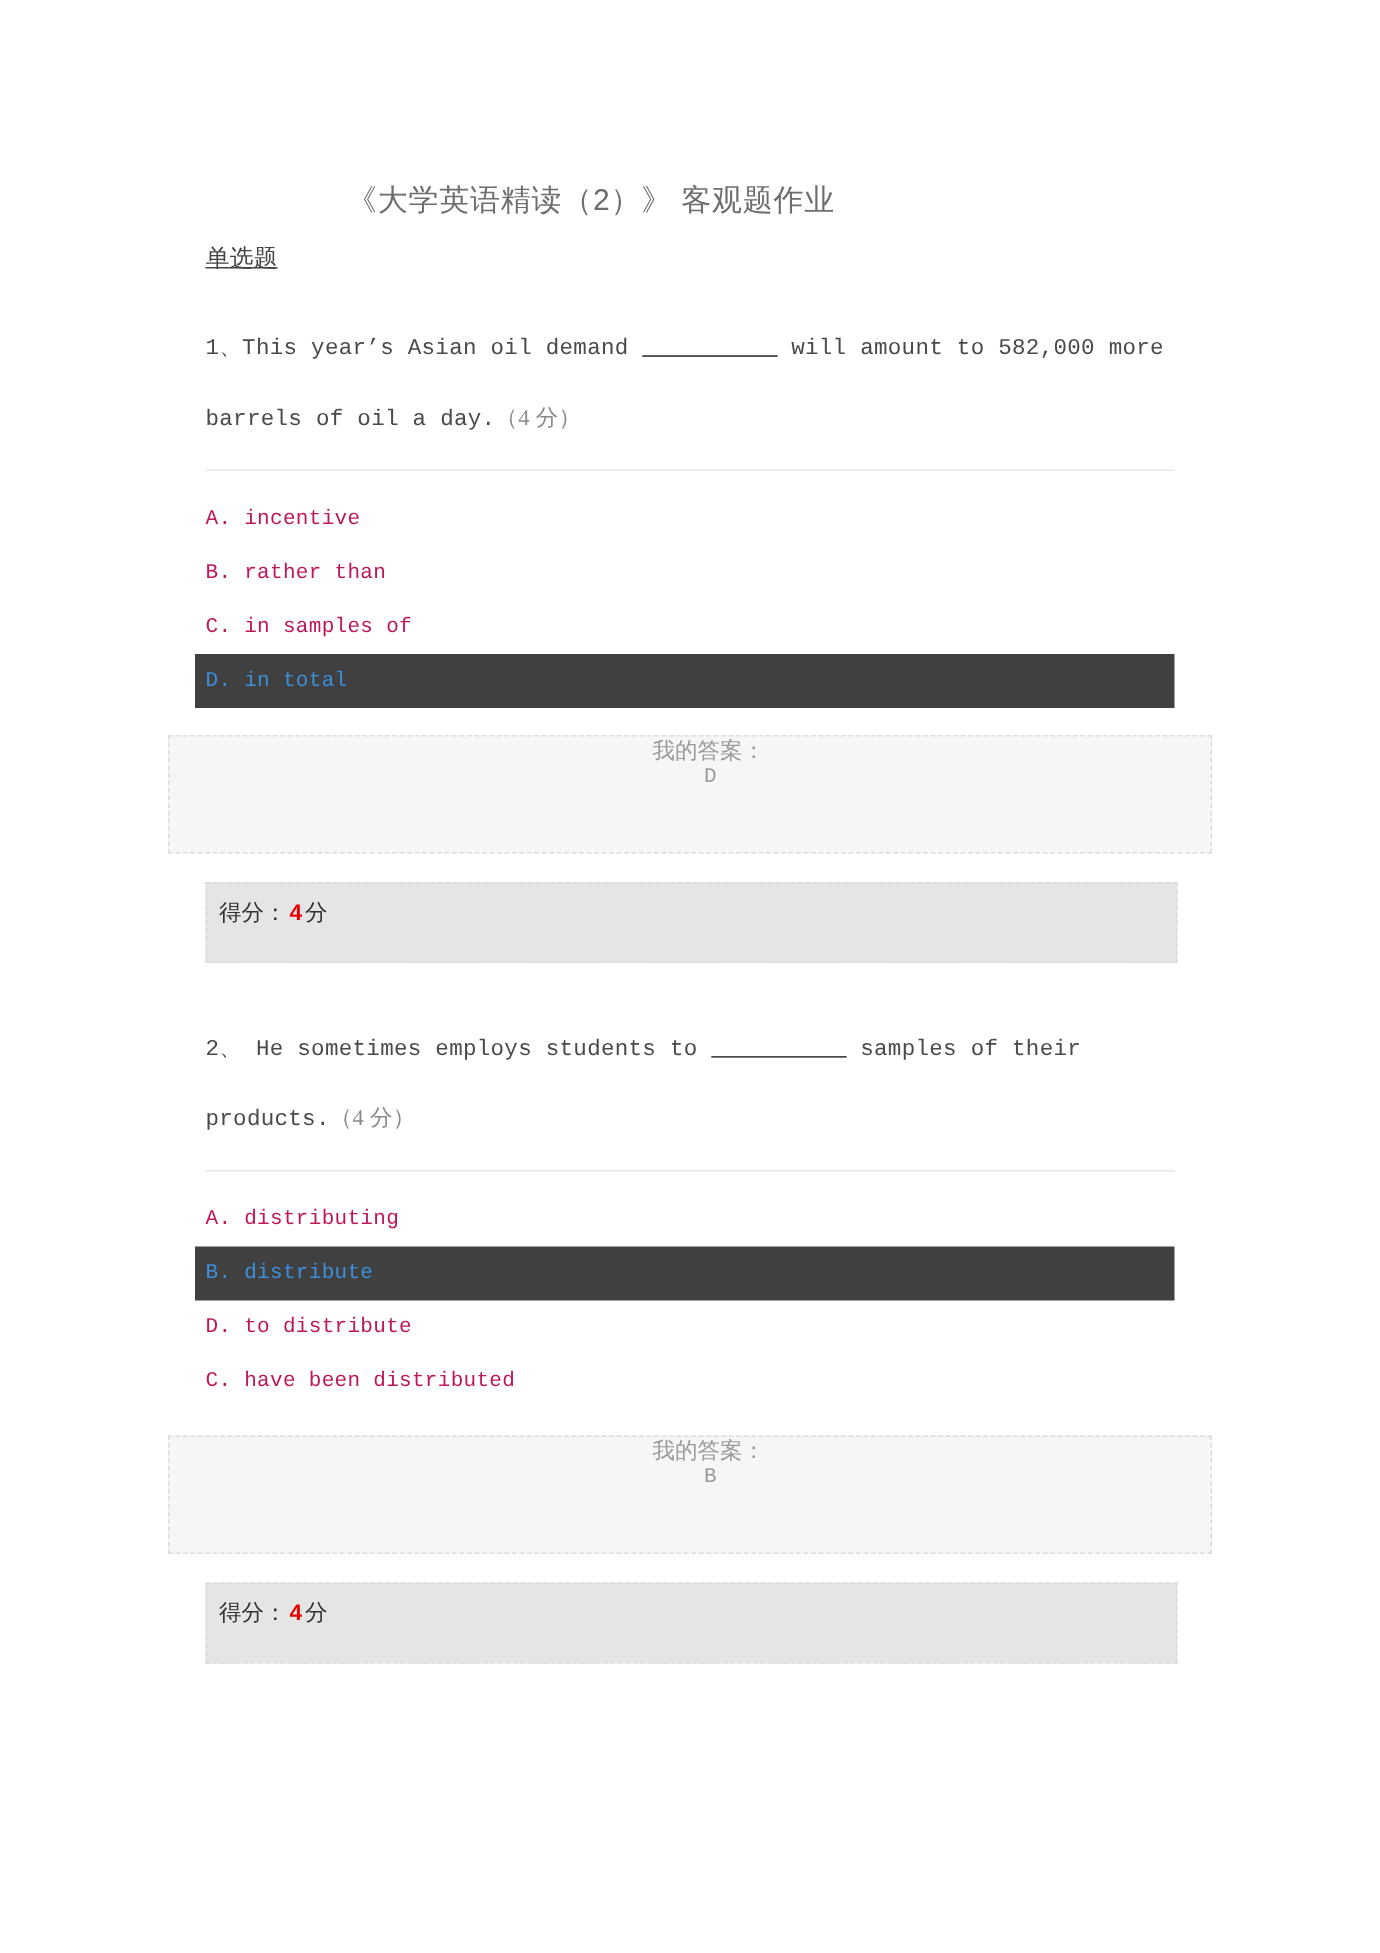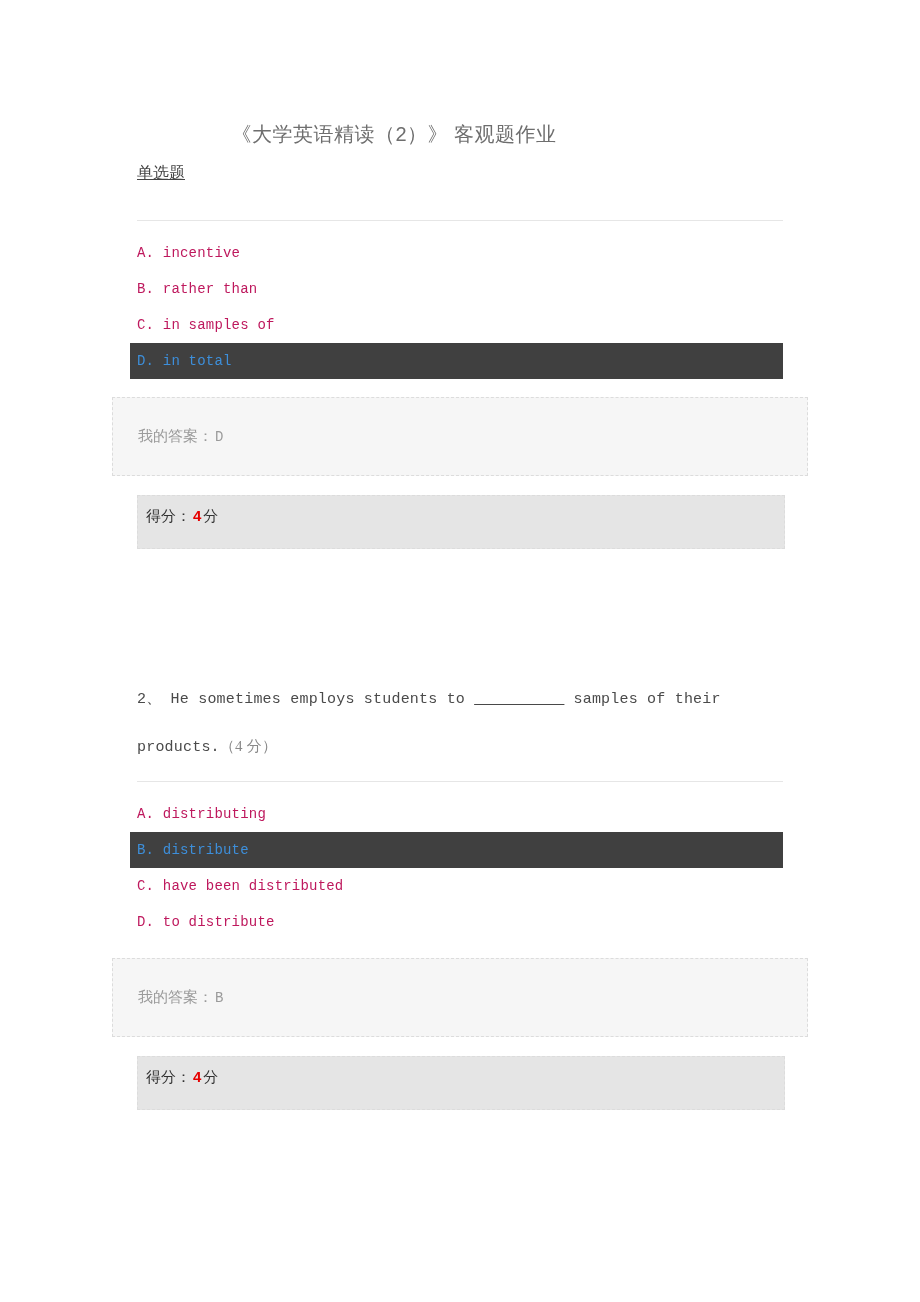--- a/index.html
+++ b/index.html
@@ -111,20 +111,21 @@
     width: 696px;
     height: 79px;
     background: #f6f6f6;
     border: 1px dashed #dcdcdc;
     display: flex;
     align-items: center;
     padding-left: 25px;
     font-family: "Liberation Serif", "DejaVu Serif", serif;
     font-size: 15px;
     color: #9a9a9a;
+    flex-direction: column;
   }
   .answer-box .ans-value {
     font-family: "Liberation Mono", "DejaVu Sans Mono", monospace;
     font-size: 14px;
     color: #9a9a9a;
     margin-left: 2px;
   }
 
   
   .score-box {
@@ -149,20 +150,23 @@
 </head>
 <body>
 
 <div class="page">
 
   <div class="doc-title">《大学英语精读（2）》 客观题作业</div>
 
   <div class="section-label">单选题</div>
 
   <div class="question-block q1">
+    <div class="q-stem">
+      <span>1、</span><span>This year’s Asian oil demand </span><span class="blank">__________</span><span> will amount to 582,000 more barrels of oil a day.</span><span class="score-tag">（4 分）</span>
+    </div>
     <div class="q-divider"></div>
     <ul class="options">
       <li class="option">
         <span>A.</span>
         <span>incentive</span>
       </li>
       <li class="option">
         <span>B.</span>
         <span>rather than</span>
       </li>
@@ -192,26 +196,26 @@
     <ul class="options">
       <li class="option">
         <span>A.</span>
         <span>distributing</span>
       </li>
       <li class="option selected">
         <span>B.</span>
         <span>distribute</span>
       </li>
       <li class="option">
+        <span>D.</span>
+        <span>to distribute</span>
+      </li>
+      <li class="option">
         <span>C.</span>
         <span>have been distributed</span>
-      </li>
-      <li class="option">
-        <span>D.</span>
-        <span>to distribute</span>
       </li>
     </ul>
     <div class="answer-box">
       <span>我的答案：</span>
         <span class="ans-value">B</span>
     </div>
     <div class="score-box">
       <span>得分：</span><span class="score-number">4</span><span>分</span>
     </div>
   </div>

